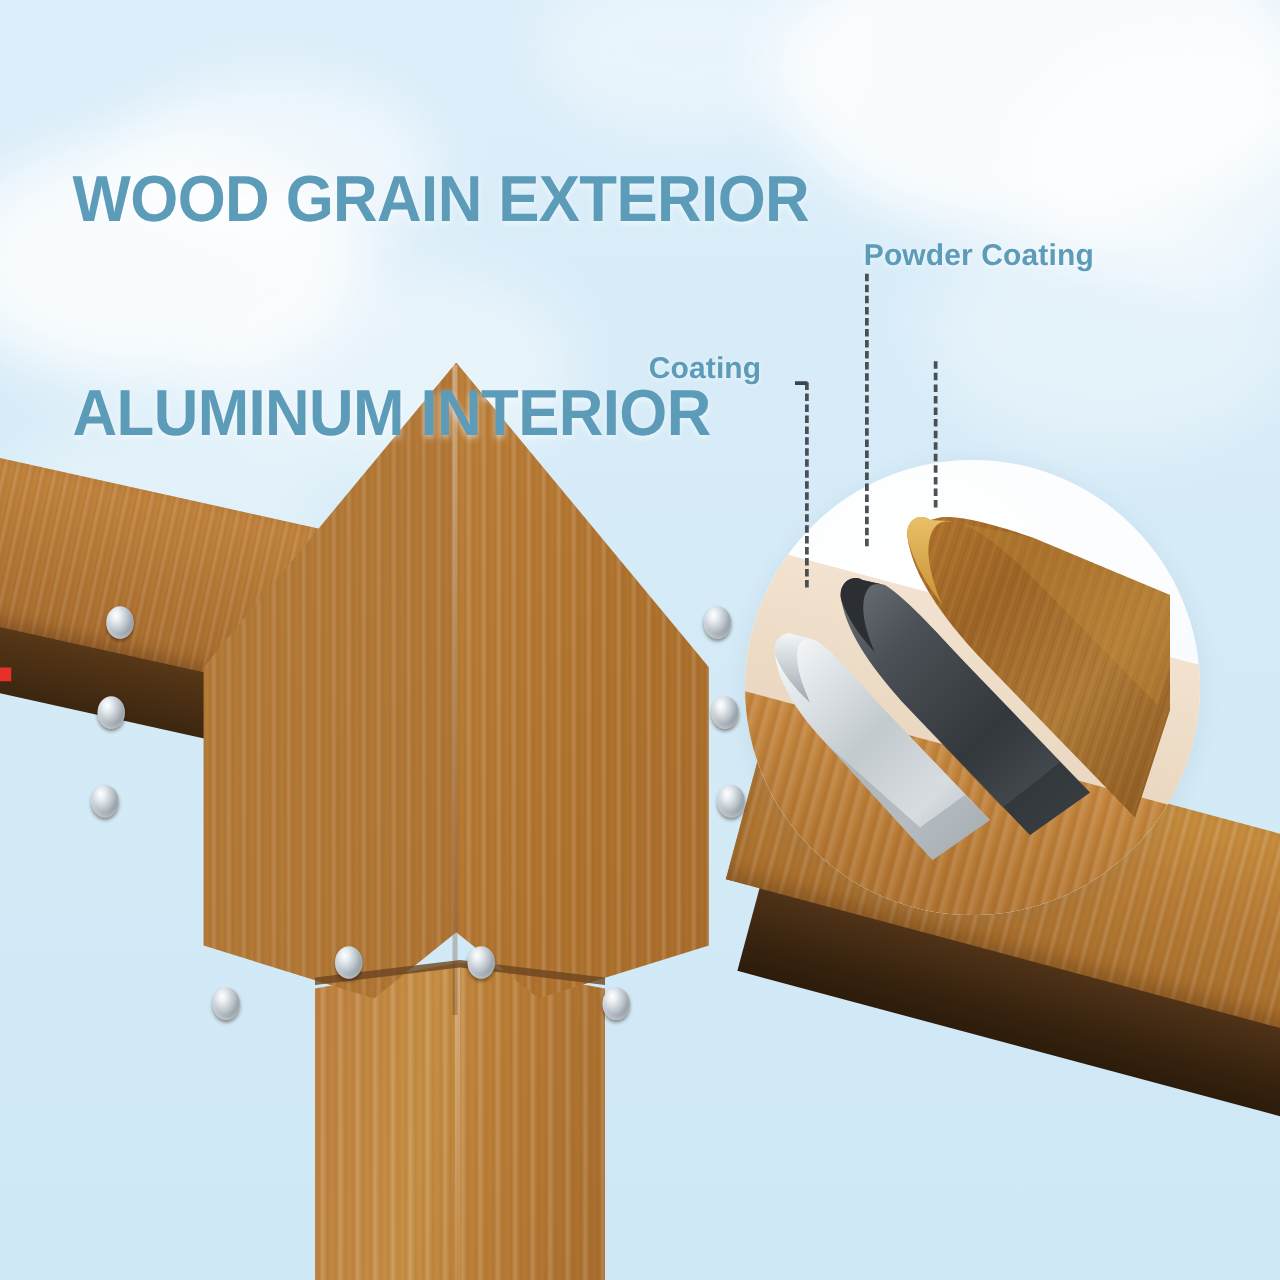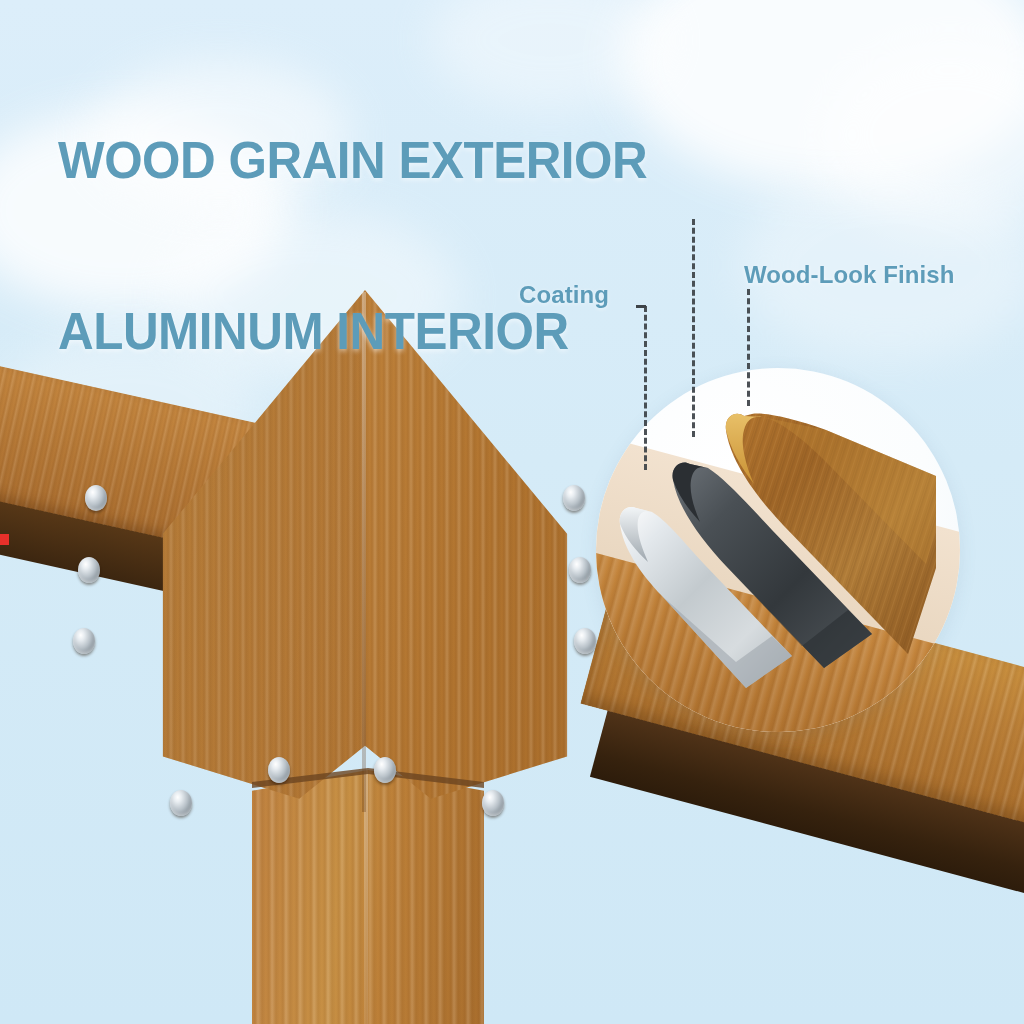--- a/index.html
+++ b/index.html
@@ -318,20 +318,20 @@
       </svg>
     </div>
   </div>
 
   <div class="leader ld-alum"></div>
   <div class="ld-alum-h"></div>
   <div class="leader ld-powder"></div>
   <div class="leader ld-wood"></div>
 
   <div class="label lbl-alum">Coating</div>
-  <div class="label lbl-wood">Wood-Look Finish</div>
+  <div class="label lbl-powder">Powder Coating</div>
 
   <div class="headline">
     <div>WOOD GRAIN EXTERIOR</div>
     <div>ALUMINUM INTERIOR</div>
   </div>
 
 </div>
 
 </body></html>

